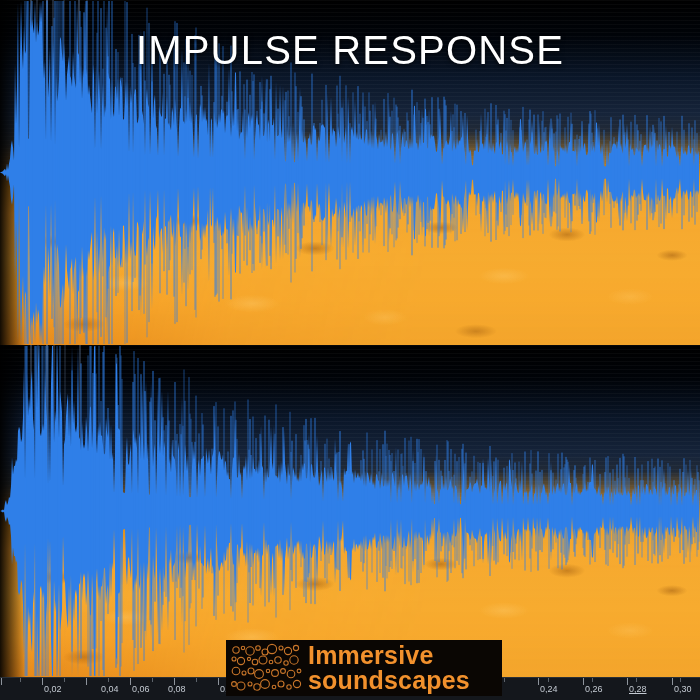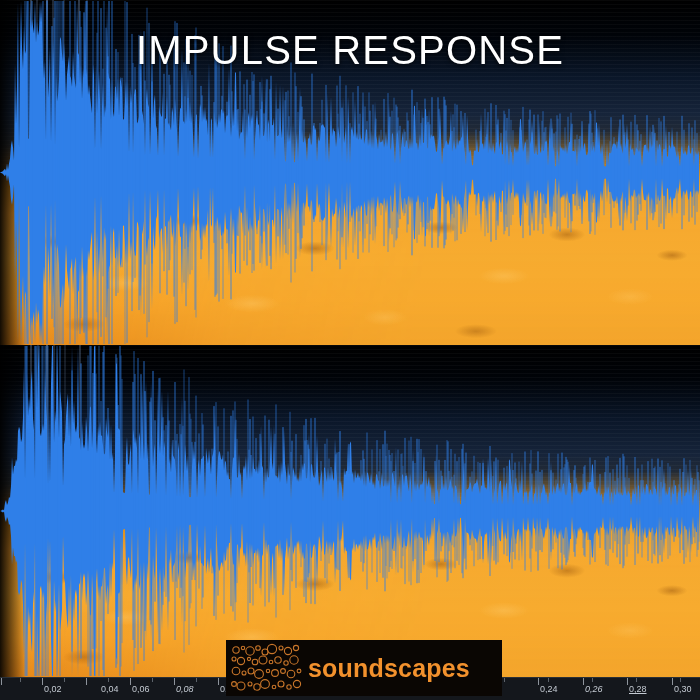--- a/index.html
+++ b/index.html
@@ -763,53 +763,54 @@
         <circle cx="20" cy="41" r="2.0"></circle>
           <circle cx="27" cy="44" r="3.2"></circle>
         <circle cx="35" cy="41" r="4.4"></circle>
           <circle cx="44" cy="44" r="1.8"></circle>
         <circle cx="51" cy="41" r="3.0"></circle>
           <circle cx="59" cy="44" r="2.2"></circle>
         <circle cx="67" cy="41" r="3.6"></circle>
       </g>
     </svg>
     <div id="logo-text">
+      <span class="l1">Immersive</span>
       <span class="l2">soundscapes</span>
     </div>
   </div>
 
   <div id="ruler">
       <div class="tick" style="left: 1px;"></div>
       <div class="tlabel" style="left: 1px; margin-top: 48px;">,00</div>
       <div class="tick" style="left: 42px;"></div>
       <div class="tlabel" style="left: 42px;">0,02</div>
       <div class="tick" style="left: 86px;"></div>
       <div class="tlabel" style="left: 99px;">0,04</div>
       <div class="tick" style="left: 130px;"></div>
       <div class="tlabel" style="left: 130px;">0,06</div>
       <div class="tick" style="left: 174px;"></div>
-      <div class="tlabel" style="left: 174px; font-style: italic;">0,08</div>
+      <div class="tlabel" style="left: 166px;">0,08</div>
       <div class="tick" style="left: 218px;"></div>
       <div class="tlabel" style="left: 218px;">0,10</div>
       <div class="tick" style="left: 262px;"></div>
       <div class="tlabel" style="left: 262px;">0,12</div>
       <div class="tick" style="left: 306px;"></div>
       <div class="tlabel" style="left: 306px;">0,14</div>
       <div class="tick" style="left: 350px;"></div>
       <div class="tlabel" style="left: 350px;">0,16</div>
       <div class="tick" style="left: 394px;"></div>
       <div class="tlabel" style="left: 394px;">0,18</div>
       <div class="tick" style="left: 438px;"></div>
       <div class="tlabel" style="left: 438px;">0,20</div>
       <div class="tick" style="left: 482px;"></div>
       <div class="tlabel" style="left: 482px;">0,22</div>
       <div class="tick" style="left: 538px;"></div>
       <div class="tlabel" style="left: 538px; text-align: center;">0,24</div>
       <div class="tick" style="left: 583px;"></div>
-      <div class="tlabel" style="left: 583px; font-style: italic;">0,26</div>
+      <div class="tlabel" style="left: 583px;">0,26</div>
       <div class="tick" style="left: 627px;"></div>
       <div class="tlabel" style="left: 627px; text-decoration: underline;">0,28</div>
       <div class="tick" style="left: 672px;"></div>
       <div class="tlabel" style="left: 672px;">0,30</div>
       <div class="tick" style="left: 20px; height: 4px; background: rgb(92, 98, 106);"></div>
       <div class="tick" style="left: 64px; height: 4px; background: rgb(92, 98, 106);"></div>
       <div class="tick" style="left: 108px; height: 4px; background: rgb(92, 98, 106);"></div>
       <div class="tick" style="left: 152px; height: 4px; background: rgb(92, 98, 106);"></div>
       <div class="tick" style="left: 196px; height: 4px; background: rgb(92, 98, 106);"></div>
       <div class="tick" style="left: 240px; height: 4px; background: rgb(92, 98, 106);"></div>

